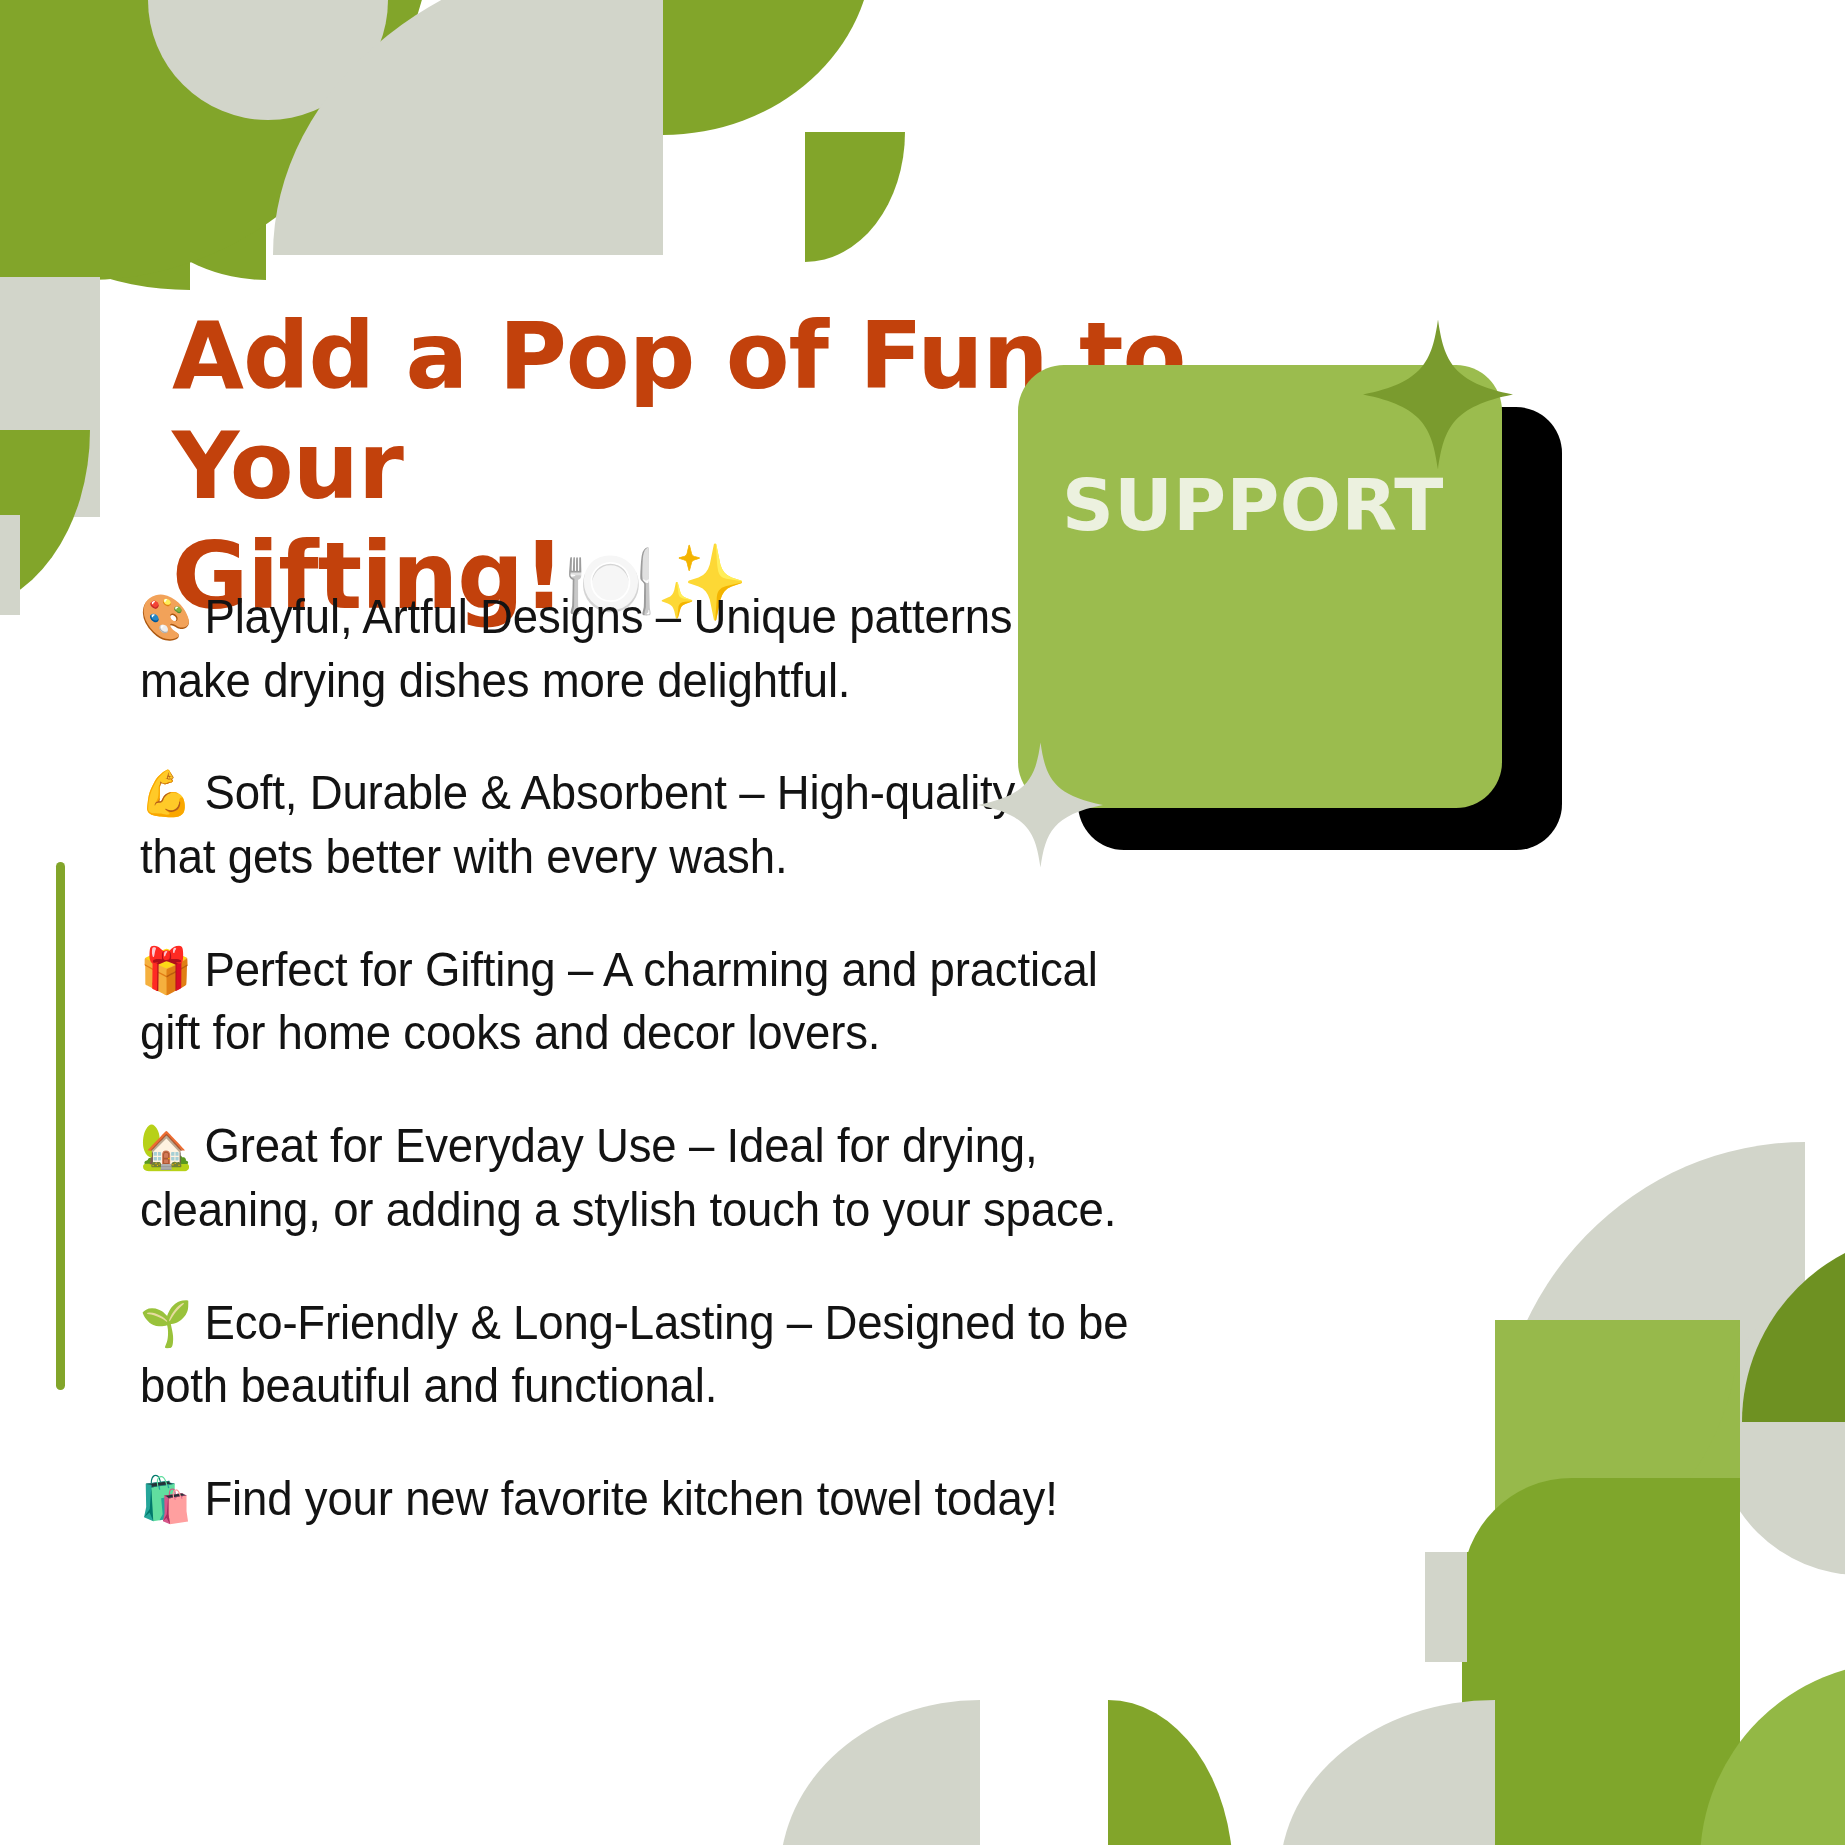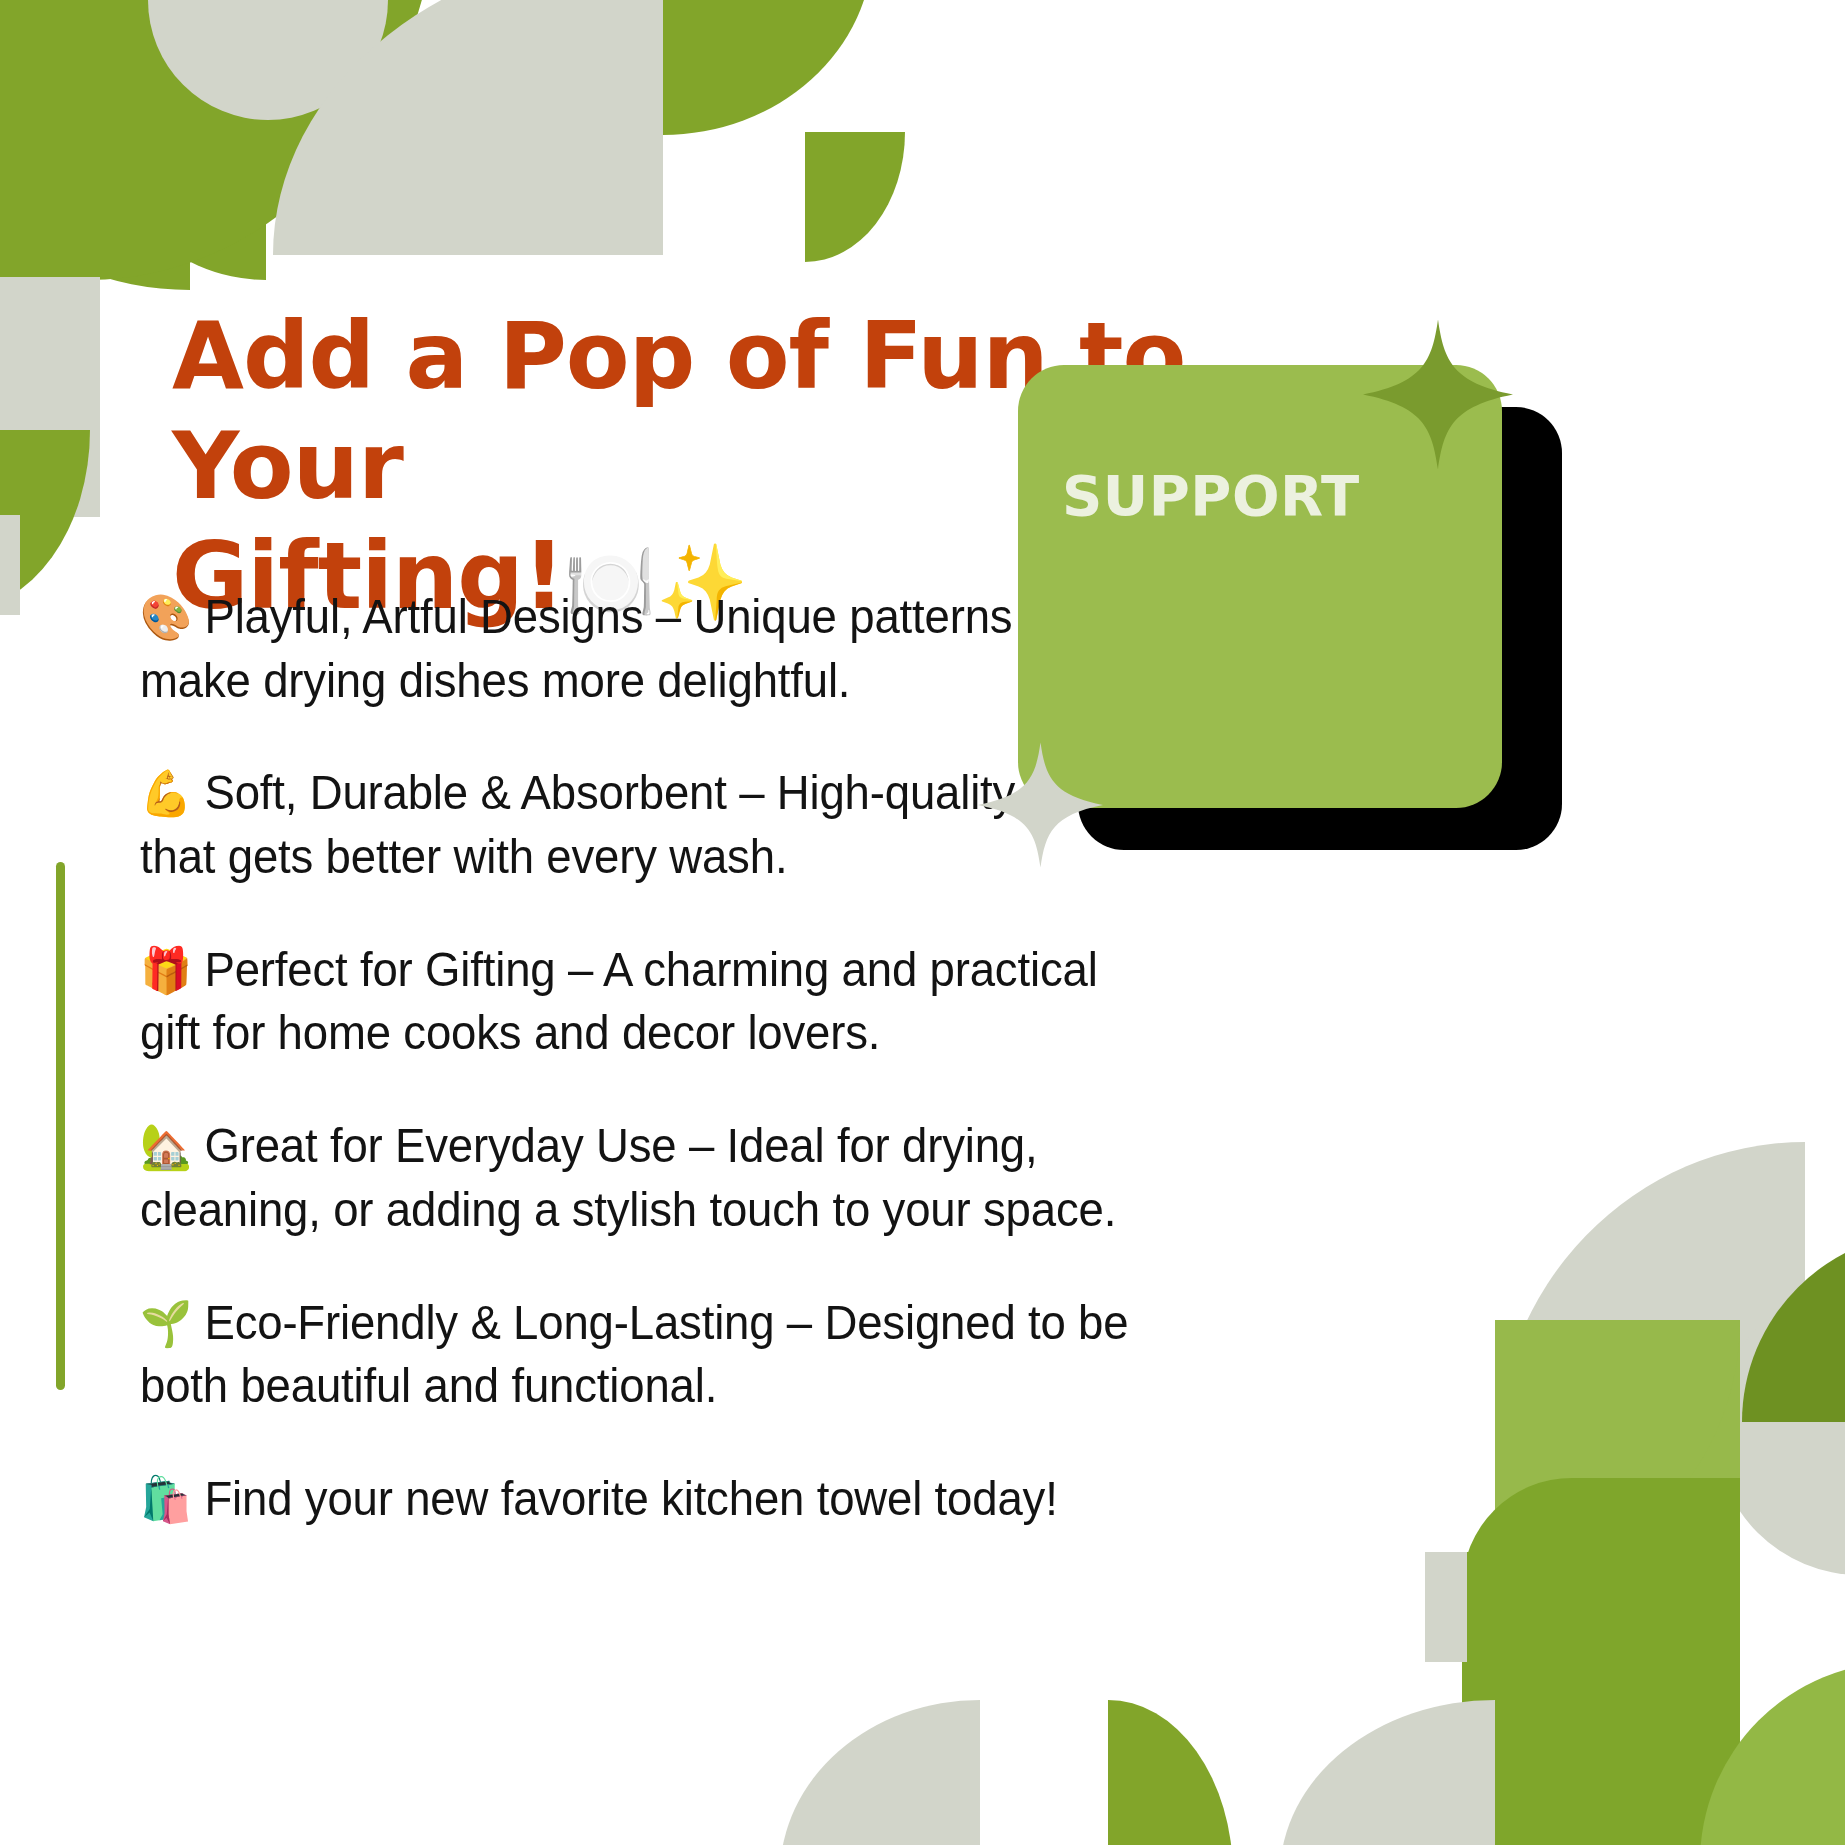--- a/index.html
+++ b/index.html
@@ -47,21 +47,21 @@
     position:absolute;left:60px;top:42px;width:484px;height:443px;
     background:#000000;border-radius:46px;
   }
   #badge{
     position:absolute;left:0px;top:0px;width:484px;height:443px;
     background:#9BBC4E;border-radius:46px;
   }
   #badge-text{
     position:absolute;left:44px;top:96px;width:420px;
     font-family:"DejaVu Sans","Liberation Sans",sans-serif;
-    font-weight:700;font-size:56px;line-height:1.24;
+    font-weight:700;font-size:72px;line-height:1.24;
     color:#ECF1DF;letter-spacing:0.5px;
   }
   .spark{position:absolute;}
   .spark svg{display:block;}
 </style>
 </head>
 <body>
 
 <div id="canvas">
 

